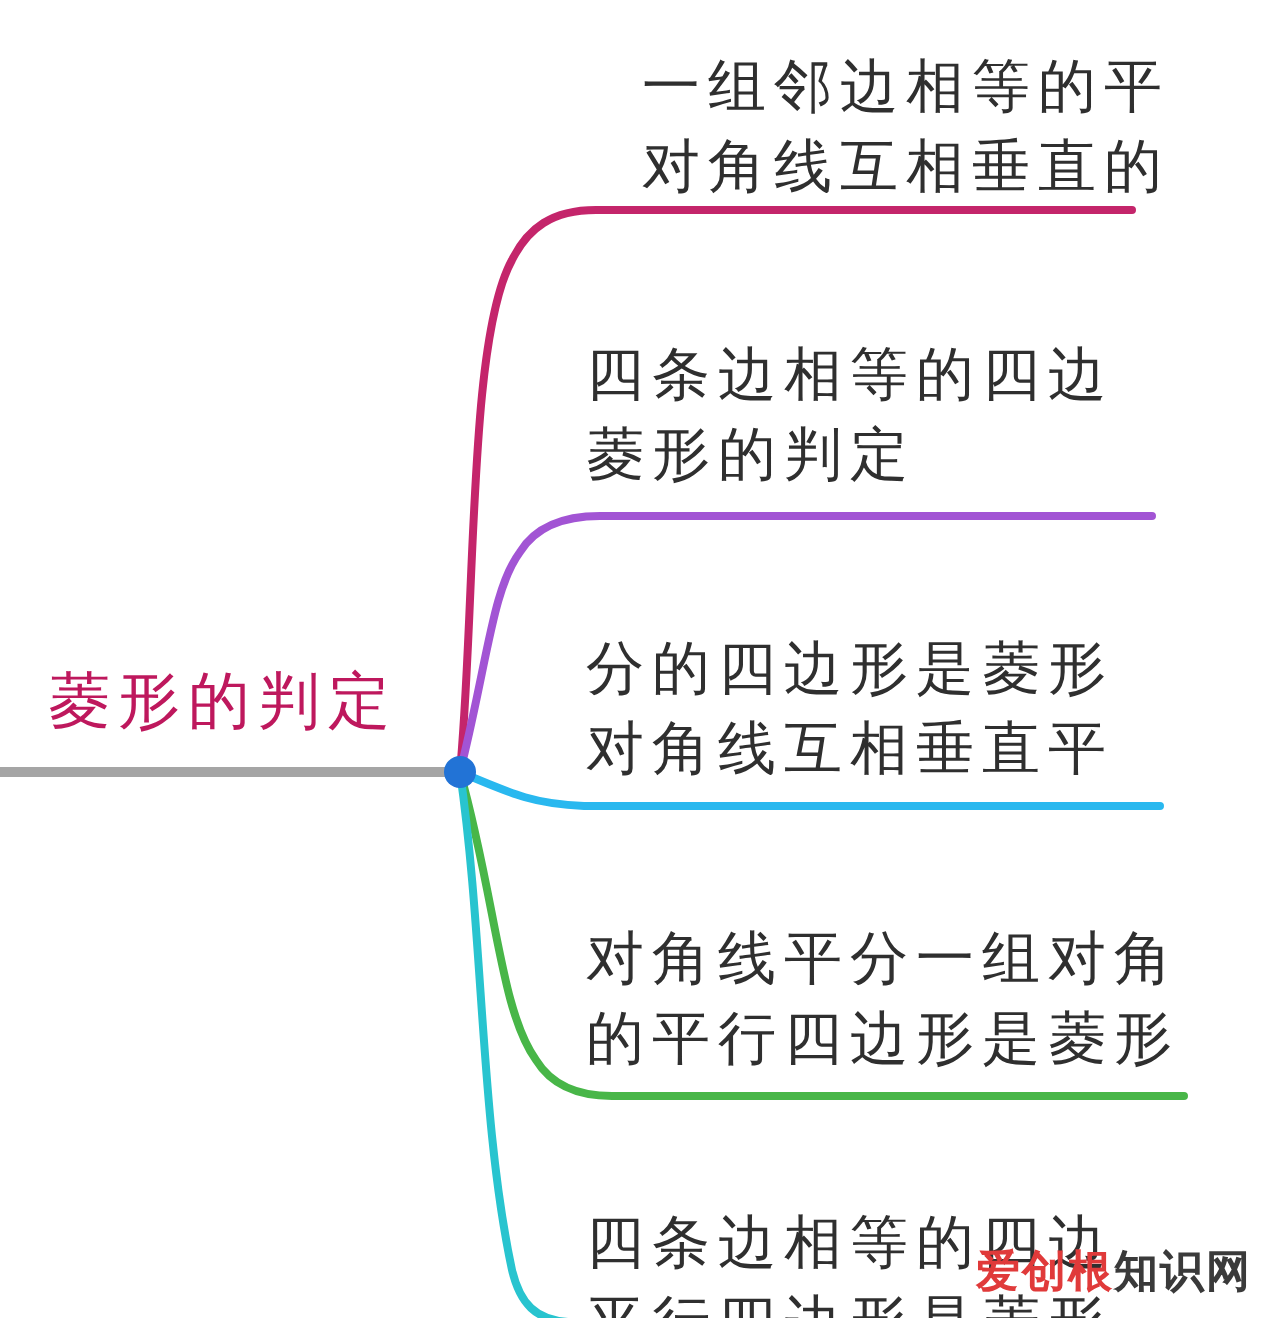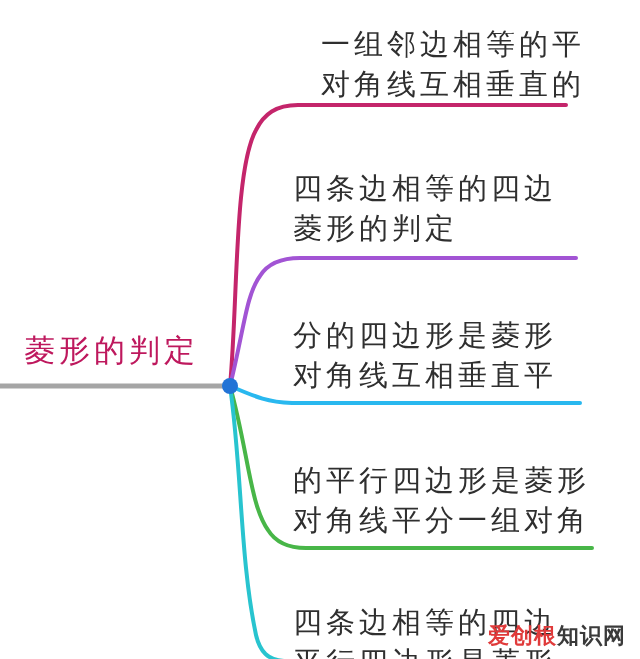--- a/index.html
+++ b/index.html
@@ -95,22 +95,22 @@
     <div class="line">四条边相等的四边</div>
     <div class="line">菱形的判定</div>
   </div>
 
   <div class="branch-label b3">
     <div class="line">分的四边形是菱形</div>
     <div class="line">对角线互相垂直平</div>
   </div>
 
   <div class="branch-label b4">
+    <div class="line">对角线平分一组对角</div>
     <div class="line">的平行四边形是菱形</div>
-    <div class="line">对角线平分一组对角</div>
   </div>
 
   <div class="branch-label b5">
     <div class="line">四条边相等的四边</div>
     <div class="line">平行四边形是菱形</div>
   </div>
 
   <div class="watermark">
     <span class="brand">爱创根</span><span class="suffix">知识网</span>
   </div>

